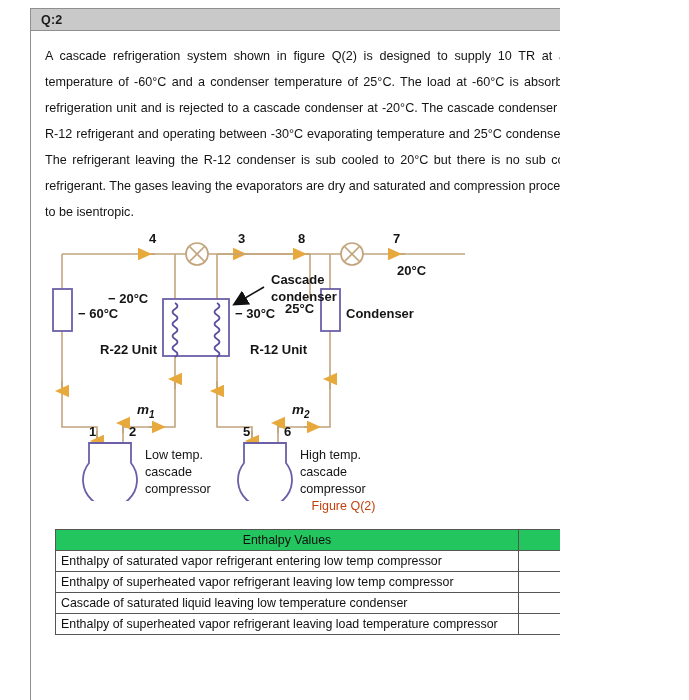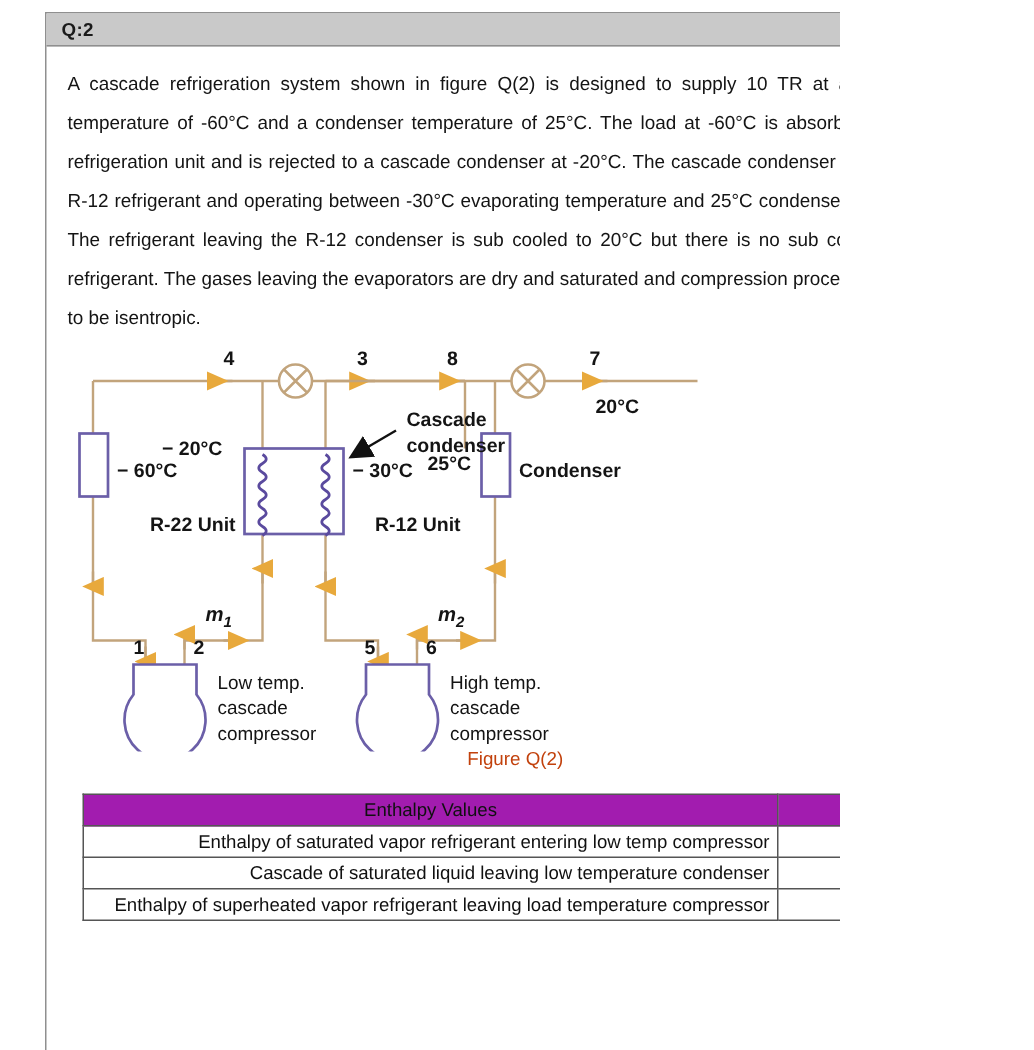--- a/index.html
+++ b/index.html
@@ -83,25 +83,25 @@
     font-size: 12.4px;
     color: #101010;
     table-layout: fixed;
   }
   .enth-table th, .enth-table td {
     border: 1px solid #555555;
     padding: 2px 5px;
     vertical-align: top;
     line-height: 16px;
     font-weight: normal;
-    text-align: right;
+    text-align: left;
   }
   .enth-table th.c1 { text-align: center; }
   .enth-table th.c2, .enth-table td.c2 { text-align: right; width: 140px; }
-  .enth-table thead th { background: #a21caf; }
+  .enth-table thead th { background: #22c55e; }
   .row-desc { text-align: left; }
 </style>
 </head>
 <body>
 
 <div id="page">
 
   <div class="q-frame">
 
     <div class="q-header">
@@ -257,20 +257,24 @@
             <th class="c1">Enthalpy Values</th>
             <th class="c2">Values</th>
           </tr>
         </thead>
         <tbody>
           <tr>
             <td class="row-desc">Enthalpy of saturated vapor refrigerant entering low temp compressor</td>
             <td class="c2">398.4 kJ/kg</td>
           </tr>
           <tr>
+            <td class="row-desc">Enthalpy of superheated vapor refrigerant leaving low temp compressor</td>
+            <td class="c2">275 kJ/kg</td>
+          </tr>
+          <tr>
             <td class="row-desc">Cascade of saturated liquid leaving low temperature condenser</td>
             <td class="c2">28.3 kJ/kg</td>
           </tr>
           <tr>
             <td class="row-desc">Enthalpy of superheated vapor refrigerant leaving load temperature compressor</td>
             <td class="c2">207 kJ/kg</td>
           </tr>
         </tbody>
       </table>
 

